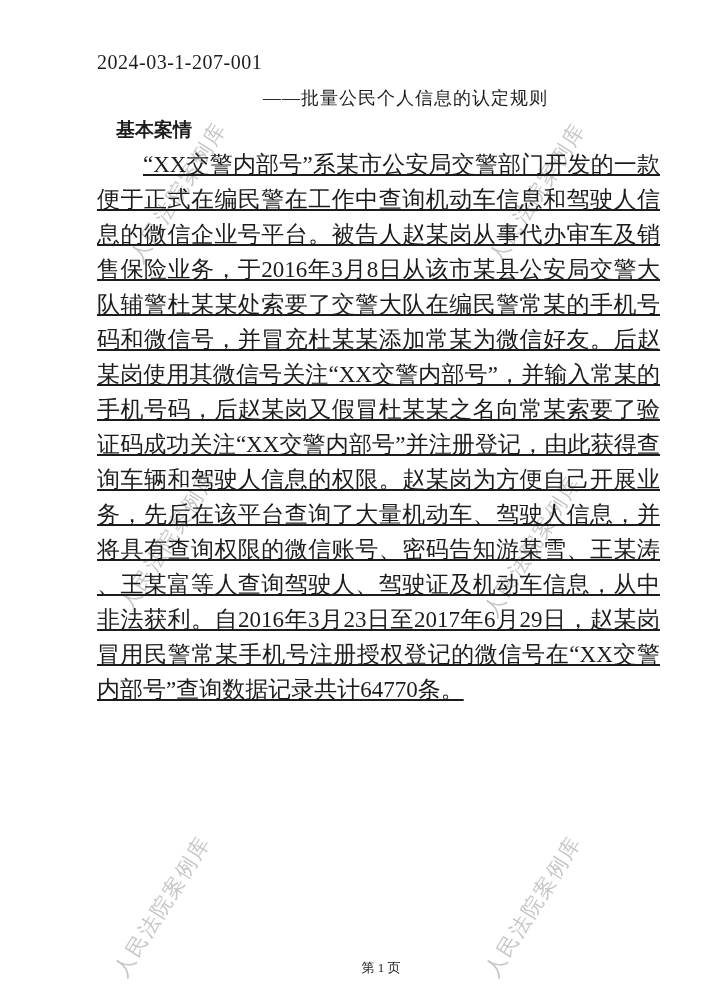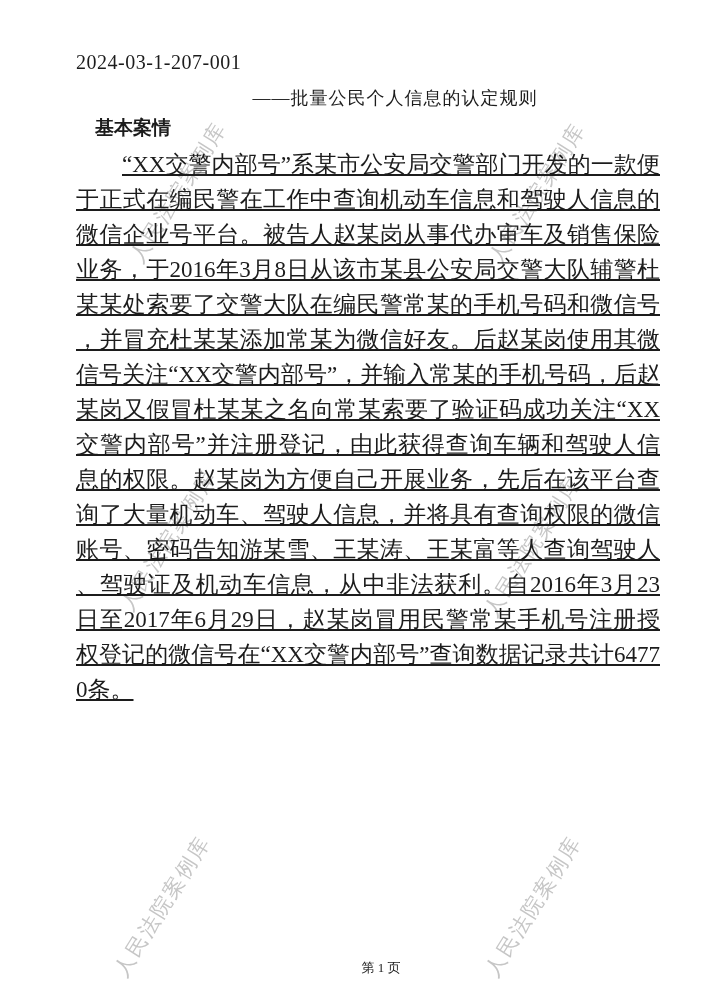--- a/index.html
+++ b/index.html
@@ -21,21 +21,21 @@
     font-size:21px;
     letter-spacing:2px;
     white-space:nowrap;
     transform:translate(-50%,-50%) rotate(-58deg);
     transform-origin:center center;
   }
   
   .content{
     position:relative;
     z-index:1;
-    padding:50px 46px 0 76px;
+    padding:50px 46px 0 97px;
   }
   .doc-number{
     font-size:20px;
     line-height:24px;
     letter-spacing:0.5px;
   }
   .title{
     margin-top:16px;
     text-align:center;
     transform:translateX(25px);
@@ -61,21 +61,21 @@
     text-indent:1em;
     text-align:justify;
     word-break:break-all;
     line-break:anywhere;
   }
   .keywords .kw-label{
     font-family:"Liberation Sans","DejaVu Sans",sans-serif;
     font-weight:bold;
   }
   .section-heading{
-    font-family:Liberation Mono, monospace;
+    font-family:Liberation Serif, serif;
     font-weight:bold;
     font-size:19px;
     line-height:35px;
     text-indent:1em;
   }
   .body-para{
     margin:0;
     font-size:23px;
     line-height:35px;
     text-indent:2em;

